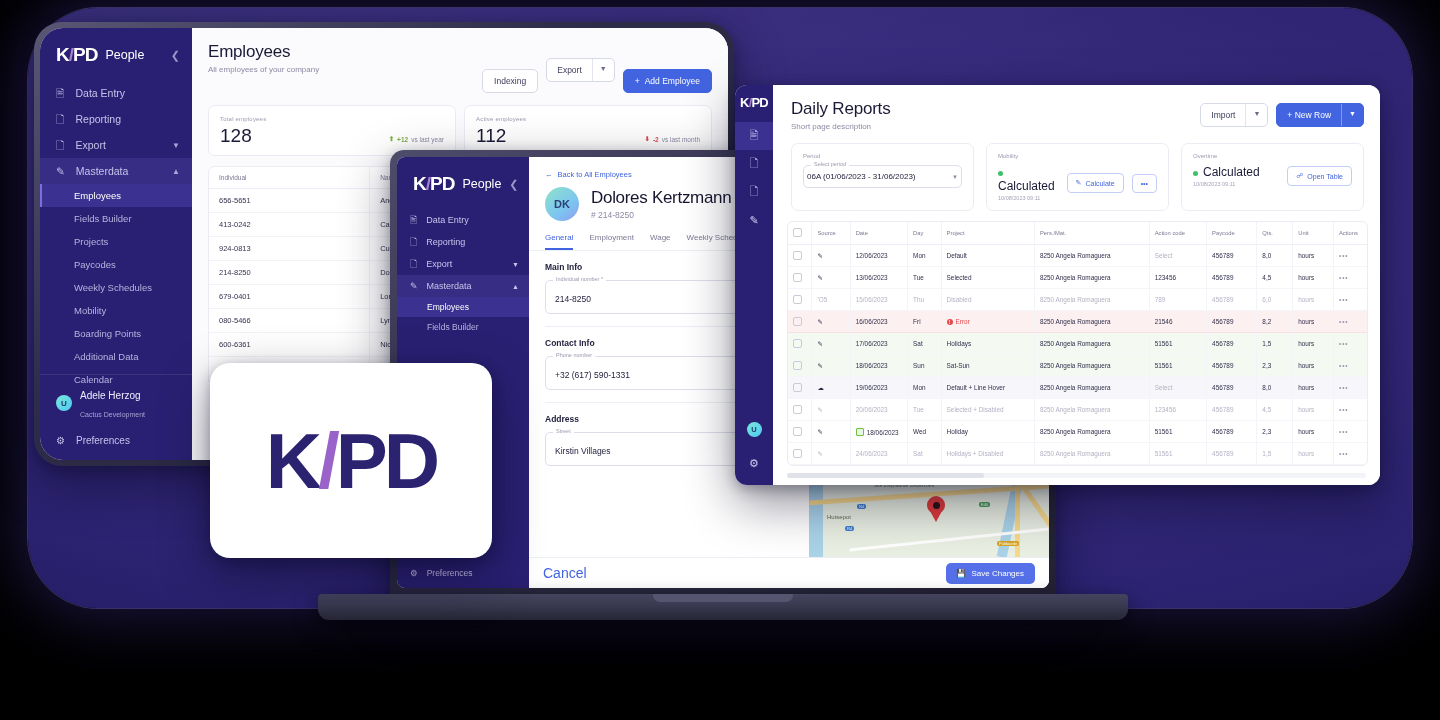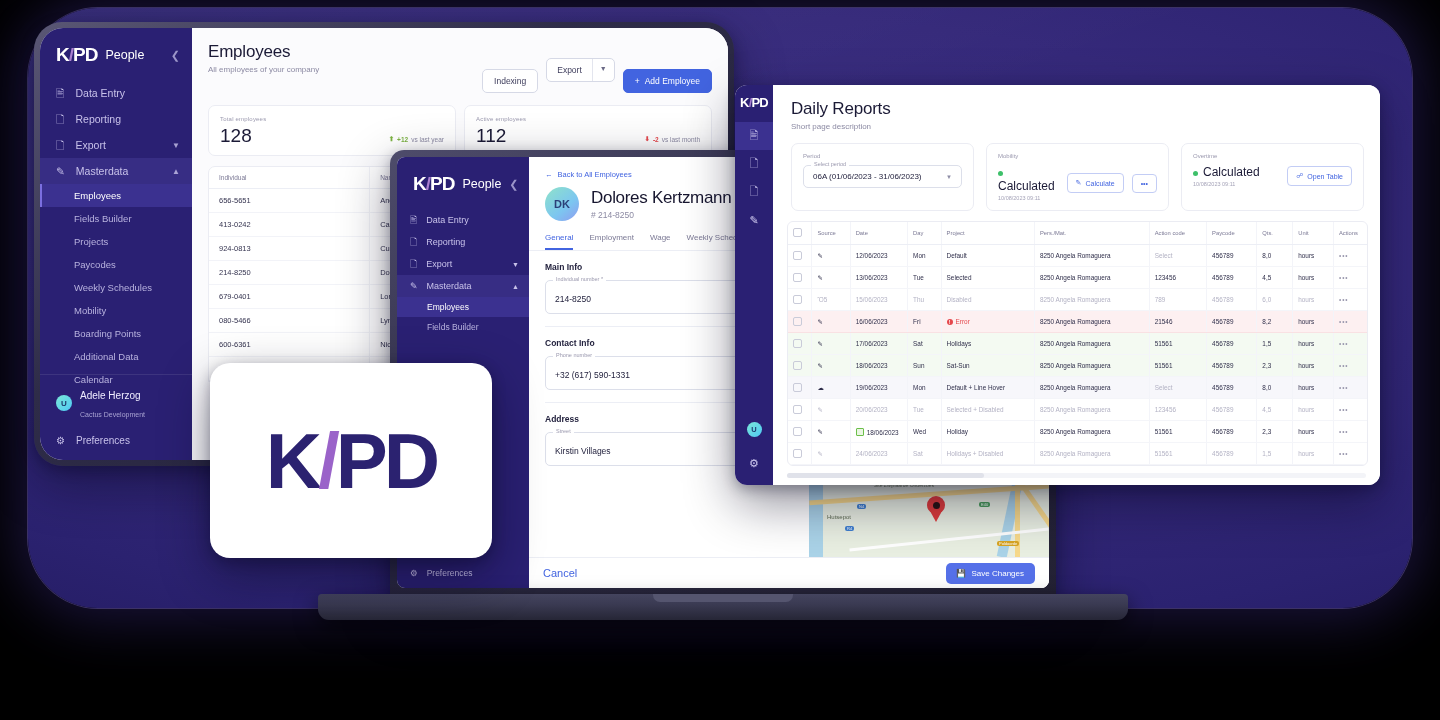--- a/index.html
+++ b/index.html
@@ -79,21 +79,21 @@
   .rail-bottom{position:absolute;left:0;right:0;bottom:8px;}
   .rail-bottom .av{width:15px;height:15px;border-radius:50%;margin:0 auto 12px;
     background:linear-gradient(135deg,#7be7d8,#4ec9f5);display:flex;align-items:center;justify-content:center;font-size:7.5px;color:#1d3b6e;font-weight:700;}
 
   .r-main{flex:1;position:relative;background:#fff;overflow:hidden;}
   .r-head{display:flex;align-items:flex-start;padding:14px 16px 4px 18px;}
   .r-actions{margin-left:auto;display:flex;gap:8px;padding-top:4px;}
   .r-cards{display:flex;gap:12px;padding:8px 16px 10px 18px;}
   .r-card{flex:1;border:1px solid #ebecf3;border-radius:7px;padding:9px 11px;background:#fff;min-height:46px;}
   .r-card-label{font-size:6px;color:#9a98ae;}
-  .select-box{margin-top:6px;border:1px solid #dcdfea;border-radius:5px;padding:6px 9px;display:flex;align-items:center;position:relative;}
+  .select-box{margin-top:6px;border:1px solid #dcdfea;border-radius:5px;padding:6px 3px;display:flex;align-items:center;position:relative;}
   .select-legend{position:absolute;top:-5px;left:7px;background:#fff;padding:0 3px;font-size:5.5px;color:#9a98ae;}
   .select-val{font-size:8px;color:#24233f;}
   .select-box .caret{margin-left:auto;font-size:6px;color:#8e8da6;}
   .calc-row{display:flex;align-items:center;margin-top:6px;gap:8px;}
   .dot{width:5px;height:5px;border-radius:50%;background:#3ec06a;display:inline-block;margin-right:5px;}
   .calc-val{font-size:12px;color:#1b1a36;}
   .calc-time{font-size:5.5px;color:#a5a3b8;margin-top:2px;}
   .mini-btn{font-size:7px;border:1px solid #c3cdf5;color:#4264e0;border-radius:4px;padding:5px 8px;background:#fff;display:flex;align-items:center;gap:4px;white-space:nowrap;}
 
   .r-table-wrap{margin:0 12px 0 14px;border:1px solid #ebecf3;border-radius:6px;overflow:hidden;background:#fff;}
@@ -145,21 +145,21 @@
   .sec-title{font-size:8.5px;color:#24233f;font-weight:700;padding:11px 16px 0 16px;}
   .fields{display:flex;gap:12px;padding:8px 16px 0 16px;}
   .field{flex:1;border:1px solid #dcdfea;border-radius:5px;padding:7px 9px;position:relative;background:#fff;}
   .field.s{flex:0 0 58px;}
   .field-legend{position:absolute;top:-5px;left:7px;background:#fff;padding:0 3px;font-size:5.5px;color:#9a98ae;}
   .field-val{font-size:8.5px;color:#24233f;}
   .field .caret{position:absolute;right:8px;top:50%;transform:translateY(-50%);font-size:6px;color:#8e8da6;}
   .divider{height:1px;background:#eceef5;margin:12px 16px 0 16px;}
   .l-footer{position:absolute;left:0;right:0;bottom:0;height:30px;border-top:1px solid #eceef5;background:#fff;
     display:flex;align-items:center;padding:0 14px;}
-  .cancel{font-size:11px;color:#4264e0;}
+  .cancel{font-size:14px;color:#4264e0;}
   .save-btn{margin-left:auto;background:#5570e8;color:#fff;font-size:8px;border-radius:5px;padding:6px 11px;display:flex;align-items:center;gap:5px;}
 
   .map{position:absolute;right:0;bottom:30px;width:240px;height:80px;overflow:hidden;background:#e9efe2;}
   .map .road{position:absolute;background:#f7d98b;height:5px;}
   .map .road.v{width:5px;height:100%;}
   .map .water{position:absolute;background:#aad3e8;}
   .map .lbl{position:absolute;font-size:5px;color:#6c7a5f;}
   .map .badge{position:absolute;font-size:4px;color:#fff;background:#3f7fd0;border-radius:2px;padding:0 2px;}
   .map .badge.g{background:#4a9c5a;}
   .map .badge.y{background:#d8a422;}
@@ -493,20 +493,32 @@
           </div>
       </div>
     </div>
 
     <div class="r-main">
       <div class="r-head">
         <div>
           <div class="page-title">Daily Reports</div>
           <div class="page-sub">Short page description</div>
         </div>
+        <div class="r-actions">
+          <div class="btn-split">
+            <span class="l">Import</span>
+            <span class="r">▼</span>
+          </div>
+          <div class="btn-split" style="border-color:#4264e0;background:#4264e0;">
+            <span class="l" style="color:#fff;">
+              <span>+ </span><span>New Row</span>
+            </span>
+            <span class="r" style="color:#fff;border-left-color:rgba(255,255,255,.35);">▼</span>
+          </div>
+        </div>
       </div>
 
       <div class="r-cards">
         <div class="r-card">
           <div class="r-card-label">Period</div>
           <div class="select-box">
             <span class="select-legend">Select period</span>
             <span class="select-val">06A (01/06/2023 - 31/06/2023)</span>
             <span class="caret">▼</span>
           </div>

